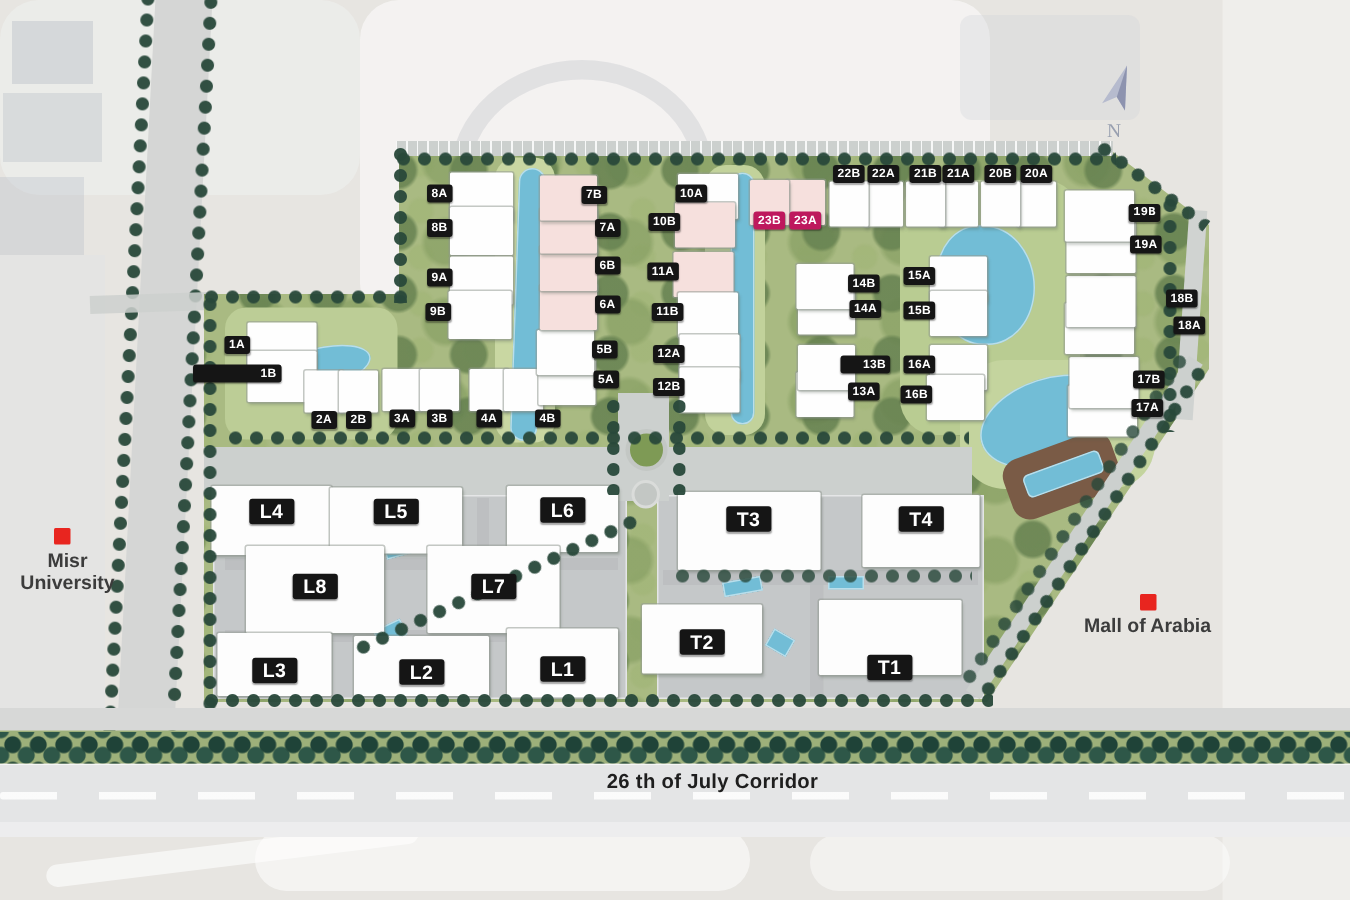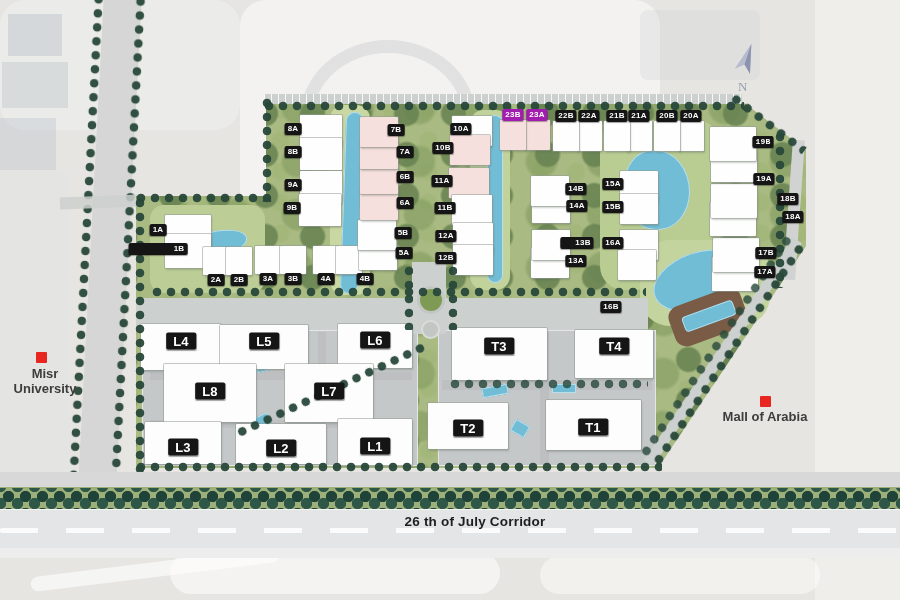--- a/index.html
+++ b/index.html
@@ -29,21 +29,21 @@
   .road{position:absolute;background:#ccd0ce;z-index:9;}
   .innerroad{position:absolute;background:#b9bcbd;opacity:.75;z-index:11;}
   .zone{position:absolute;background:#c5c8c9;z-index:10;box-shadow:inset 0 0 0 1px rgba(255,255,255,.55);}
   .bld{position:absolute;background:#fefefe;border-radius:1px;z-index:20;
        box-shadow:0 0 0 1px rgba(148,154,148,.55),1px 2px 2px rgba(80,92,80,.28);}
   .bld.pink{background:#f6e0dd;}
   .obld{background:#fdfdfd;}
   .chip{position:absolute;transform:translate(-50%,-50%);background:#151515;color:#fff;z-index:30;
         font-size:8px;font-weight:bold;line-height:1;padding:2px 3px;border-radius:2px;letter-spacing:.2px;
         box-shadow:0 1px 1px rgba(0,0,0,.35);white-space:nowrap;}
-  .chip.redchip{background:#a21caf;}
+  .chip.redchip{background:#be185d;margin-top:32px;}
   .ochip{font-size:13px;padding:2px 7px;}
   .circle{position:absolute;border-radius:50%;z-index:13;}
   .lm-marker{position:absolute;width:11px;height:11px;background:#e8251f;z-index:45;border-radius:1px;}
   .lm-text{position:absolute;transform:translate(-50%,-50%);text-align:center;z-index:45;
            font-size:13px;font-weight:bold;color:#3c3c3c;line-height:1.18;white-space:nowrap;}
   .corridor-label{position:absolute;transform:translate(-50%,-50%);z-index:45;font-size:13.5px;
            font-weight:600;color:#1e1e1e;letter-spacing:.2px;}
   .compass-n{position:absolute;z-index:45;font-family:"Liberation Serif",serif;font-size:13px;color:#99a0b0;}
   .dash{position:absolute;height:5px;z-index:15;border-radius:2px;opacity:.95;
         background-image:repeating-linear-gradient(90deg,#fcfcfc 0 38px,rgba(0,0,0,0) 38px 66px);}
@@ -190,31 +190,31 @@
       <span class="chip" style="left: 577px; top: 206px;">14A</span>
       <div class="bld" style="left: 531px; top: 176px; width: 38px; height: 30px;"></div>
       <span class="chip" style="left: 576px; top: 189px;">14B</span>
       <div class="bld" style="left: 620px; top: 171px; width: 38px; height: 30px;"></div>
       <span class="chip" style="left: 613px; top: 184px;">15A</span>
       <div class="bld" style="left: 620px; top: 194px; width: 38px; height: 30px;"></div>
       <span class="chip" style="left: 613px; top: 207px;">15B</span>
       <div class="bld" style="left: 620px; top: 230px; width: 38px; height: 30px;"></div>
       <span class="chip" style="left: 613px; top: 243px;">16A</span>
       <div class="bld" style="left: 618px; top: 250px; width: 38px; height: 30px;"></div>
-      <span class="chip" style="left: 611px; top: 263px; margin-top: 44px;">16B</span>
+      <span class="chip" style="left: 611px; top: 263px;">16B</span>
       <div class="bld" style="left: 712px; top: 257px; width: 46px; height: 34px;"></div>
       <span class="chip" style="left: 765px; top: 272px;">17A</span>
       <div class="bld" style="left: 713px; top: 238px; width: 46px; height: 34px;"></div>
       <span class="chip" style="left: 766px; top: 253px;">17B</span>
       <div class="bld" style="left: 710px; top: 202px; width: 46px; height: 34px;"></div>
       <span class="chip" style="left: 763px; top: 217px; margin-left: 30px;">18A</span>
       <div class="bld" style="left: 711px; top: 184px; width: 46px; height: 34px;"></div>
       <span class="chip" style="left: 764px; top: 199px; margin-left: 24px;">18B</span>
       <div class="bld" style="left: 711px; top: 148px; width: 46px; height: 34px;"></div>
-      <span class="chip" style="left: 764px; top: 179px;">19A</span>
+      <span class="chip" style="left: 764px; top: 163px;">19A</span>
       <div class="bld" style="left: 710px; top: 127px; width: 46px; height: 34px;"></div>
       <span class="chip" style="left: 763px; top: 142px; font-family: Liberation Mono, monospace;">19B</span>
       <div class="bld" style="left: 678px; top: 121px; width: 26px; height: 30px;"></div>
       <span class="chip" style="left: 691px; top: 116px;">20A</span>
       <div class="bld" style="left: 654px; top: 121px; width: 26px; height: 30px;"></div>
       <span class="chip" style="left: 667px; top: 116px;">20B</span>
       <div class="bld" style="left: 626px; top: 121px; width: 26px; height: 30px;"></div>
       <span class="chip" style="left: 639px; top: 116px;">21A</span>
       <div class="bld" style="left: 604px; top: 121px; width: 26px; height: 30px;"></div>
       <span class="chip" style="left: 617px; top: 116px;">21B</span>
@@ -244,21 +244,21 @@
       <span class="chip ochip" style="left: 281px; top: 448px;">L2</span>
       <div class="bld obld" style="left: 338px; top: 419px; width: 74px; height: 46px;"></div>
       <span class="chip ochip" style="left: 375px; top: 446px;">L1</span>
       <div class="bld obld" style="left: 451.5px; top: 328px; width: 95px; height: 52px;"></div>
       <span class="chip ochip" style="left: 499px; top: 346px;">T3</span>
       <div class="bld obld" style="left: 575px; top: 330px; width: 78px; height: 48px;"></div>
       <span class="chip ochip" style="left: 614px; top: 346px;">T4</span>
       <div class="bld obld" style="left: 428px; top: 403px; width: 80px; height: 46px;"></div>
       <span class="chip ochip" style="left: 468px; top: 428px;">T2</span>
       <div class="bld obld" style="left: 545.5px; top: 400px; width: 95px; height: 50px;"></div>
-      <span class="chip ochip" style="left: 593px; top: 427px;">T1</span>
+      <span class="chip ochip" style="left: 593px; top: 445px;">T1</span>
     </div>
   <div id="landmarks">
       <div class="lm-marker" style="left: 36px; top: 352px;"></div>
       <div class="lm-text" style="left: 45px; top: 381px;">
         <span style="display: block;">Misr</span>
         <span style="display: block;">University</span>
       </div>
       <div class="lm-marker" style="left: 760px; top: 396px;"></div>
       <div class="lm-text" style="left: 765px; top: 417px;">
         <span style="display: block;">Mall of Arabia</span>

